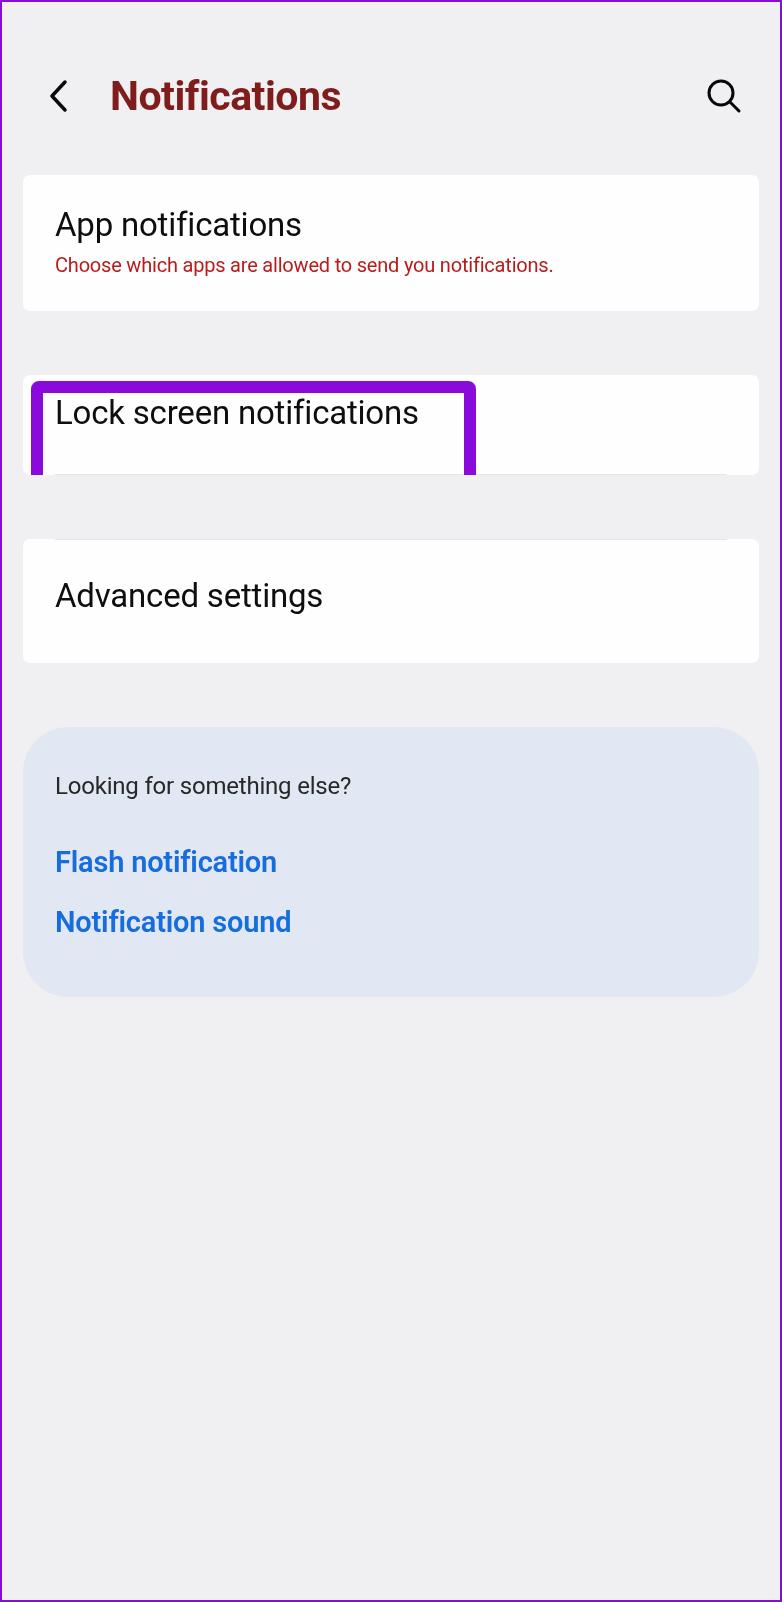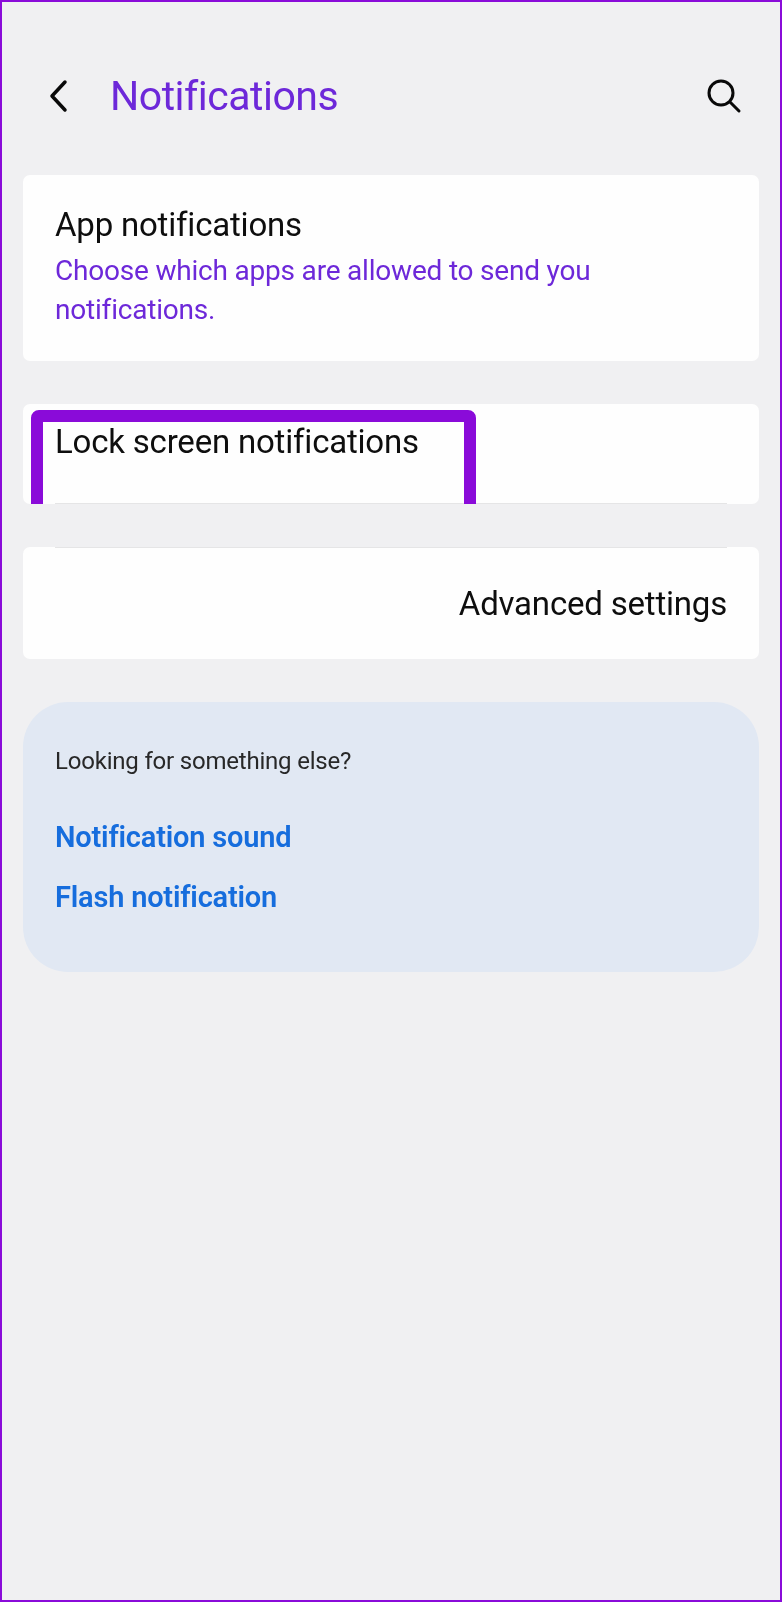--- a/index.html
+++ b/index.html
@@ -28,54 +28,54 @@
       align-items: center;
       justify-content: center;
       margin-right: 38px;
     }
     .back-icon svg {
       width: 20px;
       height: 34px;
     }
     .title {
       font-size: 41px;
-      font-weight: 400;
-      color: #6d28d9;
+      font-weight: 700;
+      color: #7f1d1d;
       flex: 1;
       letter-spacing: -0.5px;
     }
     .search-icon {
       width: 42px;
       height: 42px;
       display: flex;
       align-items: center;
       justify-content: center;
     }
     .search-icon svg {
       width: 38px;
       height: 38px;
     }
     .card {
       background: #fefefe;
       border-radius: 7px;
-      margin: 0 21px 43px 21px;
+      margin: 0 21px 64px 21px;
       overflow: hidden;
     }
     .item {
       padding: 30px 32px 32px 32px;
     }
     .item-title {
       font-size: 33px;
       color: #0e0e0e;
       font-weight: 400;
       letter-spacing: -0.2px;
     }
     .item-subtitle {
-      font-size: 28px;
-      color: #6d28d9;
+      font-size: 20px;
+      color: #b91c1c;
       font-weight: 400;
       margin-top: 7px;
       line-height: 1.4;
       letter-spacing: -0.2px;
     }
     .divider {
       height: 1px;
       background: #e5e5e6;
       margin: 0 32px;
     }
@@ -148,22 +148,22 @@
     <div class="highlight-overlay"></div>
     <div class="item" style="padding-top:18px; padding-bottom:42px;">
       <div class="item-title">Lock screen notifications</div>
     </div>
   </div>
   <div class="divider"></div>
 </div>
 
 <div class="card">
   <div class="divider"></div>
-  <div class="item" style="padding-top:36px; padding-bottom:36px;text-align:right;">
+  <div class="item" style="padding-top:36px; padding-bottom:48px;">
     <div class="item-title">Advanced settings</div>
   </div>
 </div>
 
 <div class="card-blue">
   <div class="blue-title">Looking for something else?</div>
+  <div class="blue-link">Flash notification</div>
   <div class="blue-link">Notification sound</div>
-  <div class="blue-link">Flash notification</div>
 </div>
 
 </body></html>

